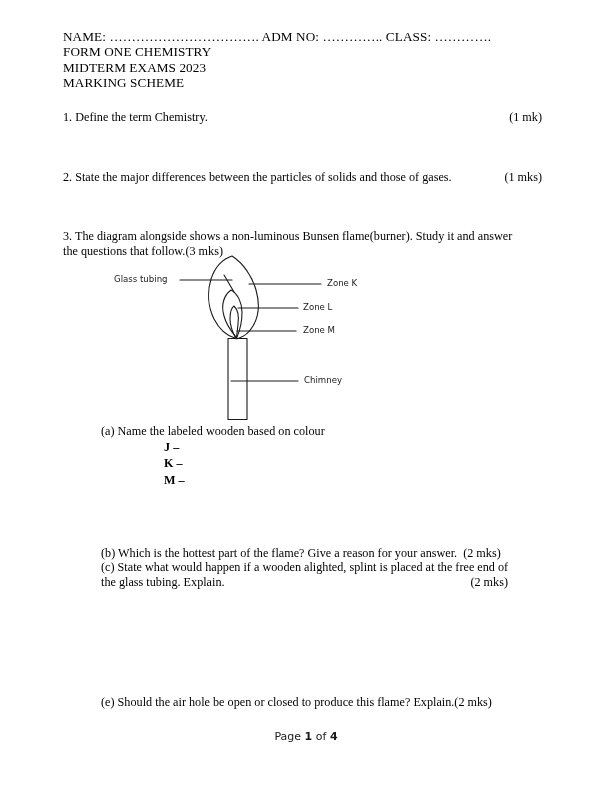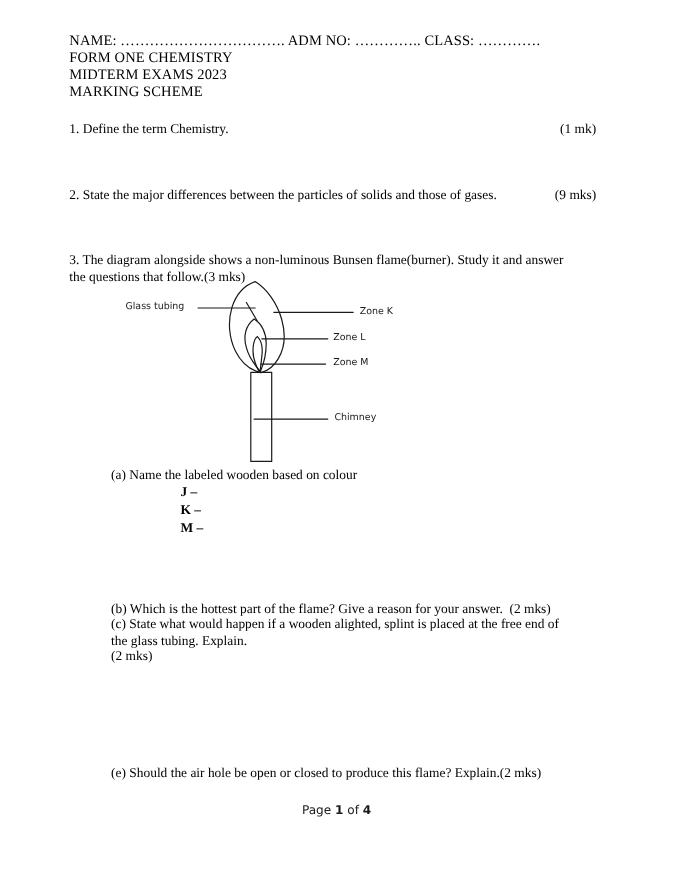--- a/index.html
+++ b/index.html
@@ -59,21 +59,20 @@
     font-weight: bold;
     line-height: 15.8px;
     margin-top: 1px;
   }
   #qb  { left: 101px; top: 501px; width: 440px; margin-top: 45px; }
   #qc  { left: 101px; top: 560px; width: 441px; }
   #qc .line2 {
     display: flex;
     justify-content: space-between;
     width: 407px;
-    flex-direction: column;
   }
   #qd  { left: 101px; top: 632px; width: 460px; }
   #qe  { left: 101px; top: 695px; width: 460px; }
 
   .gap { display: inline-block; width: 6px; }
 
   
   .footer {
     position: absolute;
     left: 0;
@@ -123,21 +122,21 @@
   <div class="q" id="q1">
     <div class="row">
       <span class="txt">1.  Define the term Chemistry.</span>
       <span class="mk">(1 mk)</span>
     </div>
   </div>
 
   <div class="q" id="q2">
     <div class="row">
       <span class="txt">2.  State the major differences between the particles of solids and those of gases.</span>
-      <span class="mk">(9 mks)</span>
+      <span class="mk">(1 mks)</span>
     </div>
   </div>
 
   <div class="q" id="q3">
     <div>3.  The diagram alongside shows a non-luminous Bunsen flame(burner).  Study it and answer</div>
     <div class="line2">
       <span>the questions that follow.</span>
       <span>(3 mks)</span>
     </div>
   </div>

